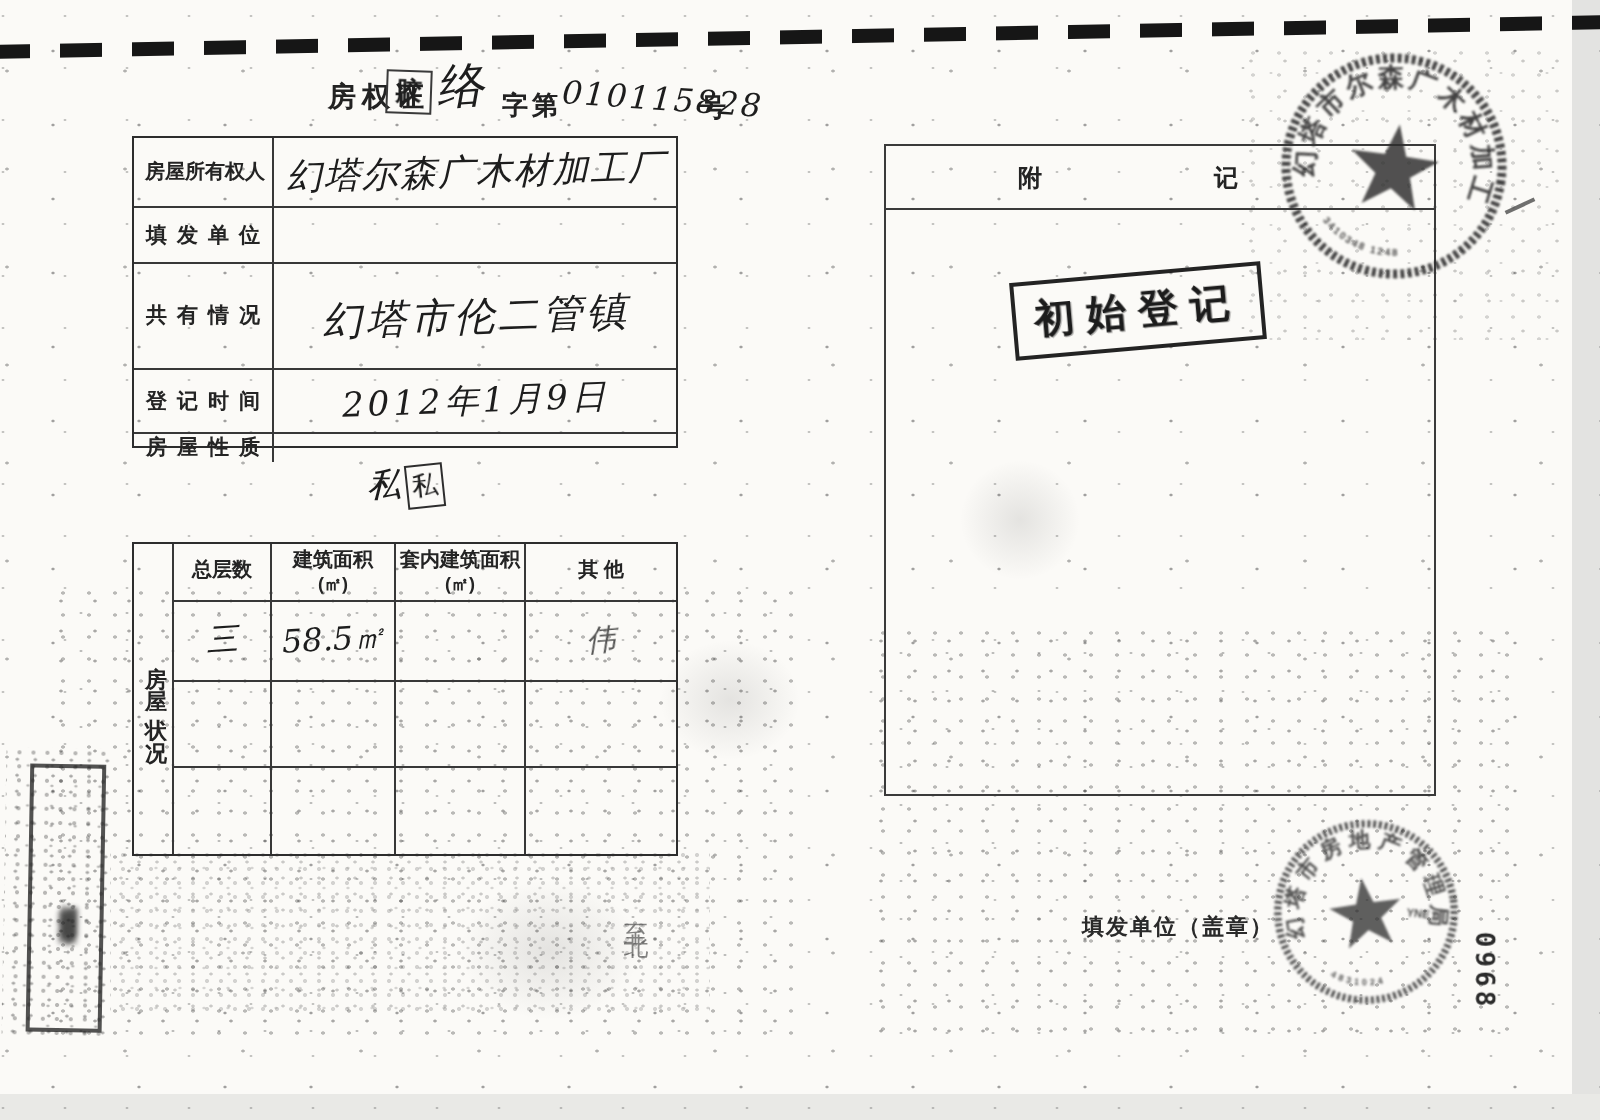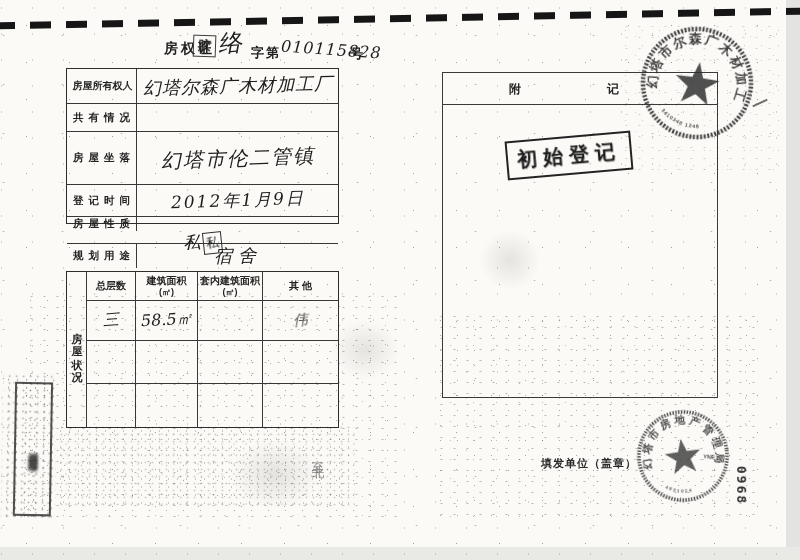--- a/index.html
+++ b/index.html
@@ -146,47 +146,41 @@
   <span class="hdr print" id="h-hao">号</span>
 
   <div class="sect" id="info-table">
     <div class="row" style="height:35px;">
       <div class="cell lbl tight">房屋所有权人</div>
       <div class="cell val">
           <span class="hw hw-owner">幻塔尔森广木材加工厂</span>
         </div>
     </div>
     <div class="row" style="height:28px;">
+      <div class="cell lbl">填发单位</div>
+      <div class="cell val"></div>
+    </div>
+    <div class="row" style="height:53px;">
       <div class="cell lbl">共有情况</div>
-      <div class="cell val"></div>
-    </div>
-    <div class="row" style="height:53px;">
-      <div class="cell lbl">房屋坐落</div>
       <div class="cell val">
           <span class="hw hw-loc">幻塔市伦二管镇</span>
         </div>
     </div>
     <div class="row" style="height:32px;">
       <div class="cell lbl">登记时间</div>
       <div class="cell val">
           <span class="hw hw-date">2012年1月9日</span>
         </div>
     </div>
     <div class="row" style="height:27px;flex-direction:column;">
       <div class="cell lbl">房屋性质</div>
       <div class="cell val">
         <span class="hw hw-nature">私</span>
         <span class="nature-box">私</span>
       </div>
-    </div>
-    <div class="row" style="flex:1;">
-      <div class="cell lbl">规划用途</div>
-      <div class="cell val">
-          <span class="hw hw-use">宿舍</span>
-        </div>
     </div>
   </div>
 
   <div class="sect" id="house-table" style="display:flex;">
     <div class="vcol">
       <div class="vlab" style="letter-spacing:13px;">房屋状况</div>
     </div>
     <div class="grid">
       <div class="row" style="height:29px;">
         <div class="cell colhdr" style="width:49px;">

